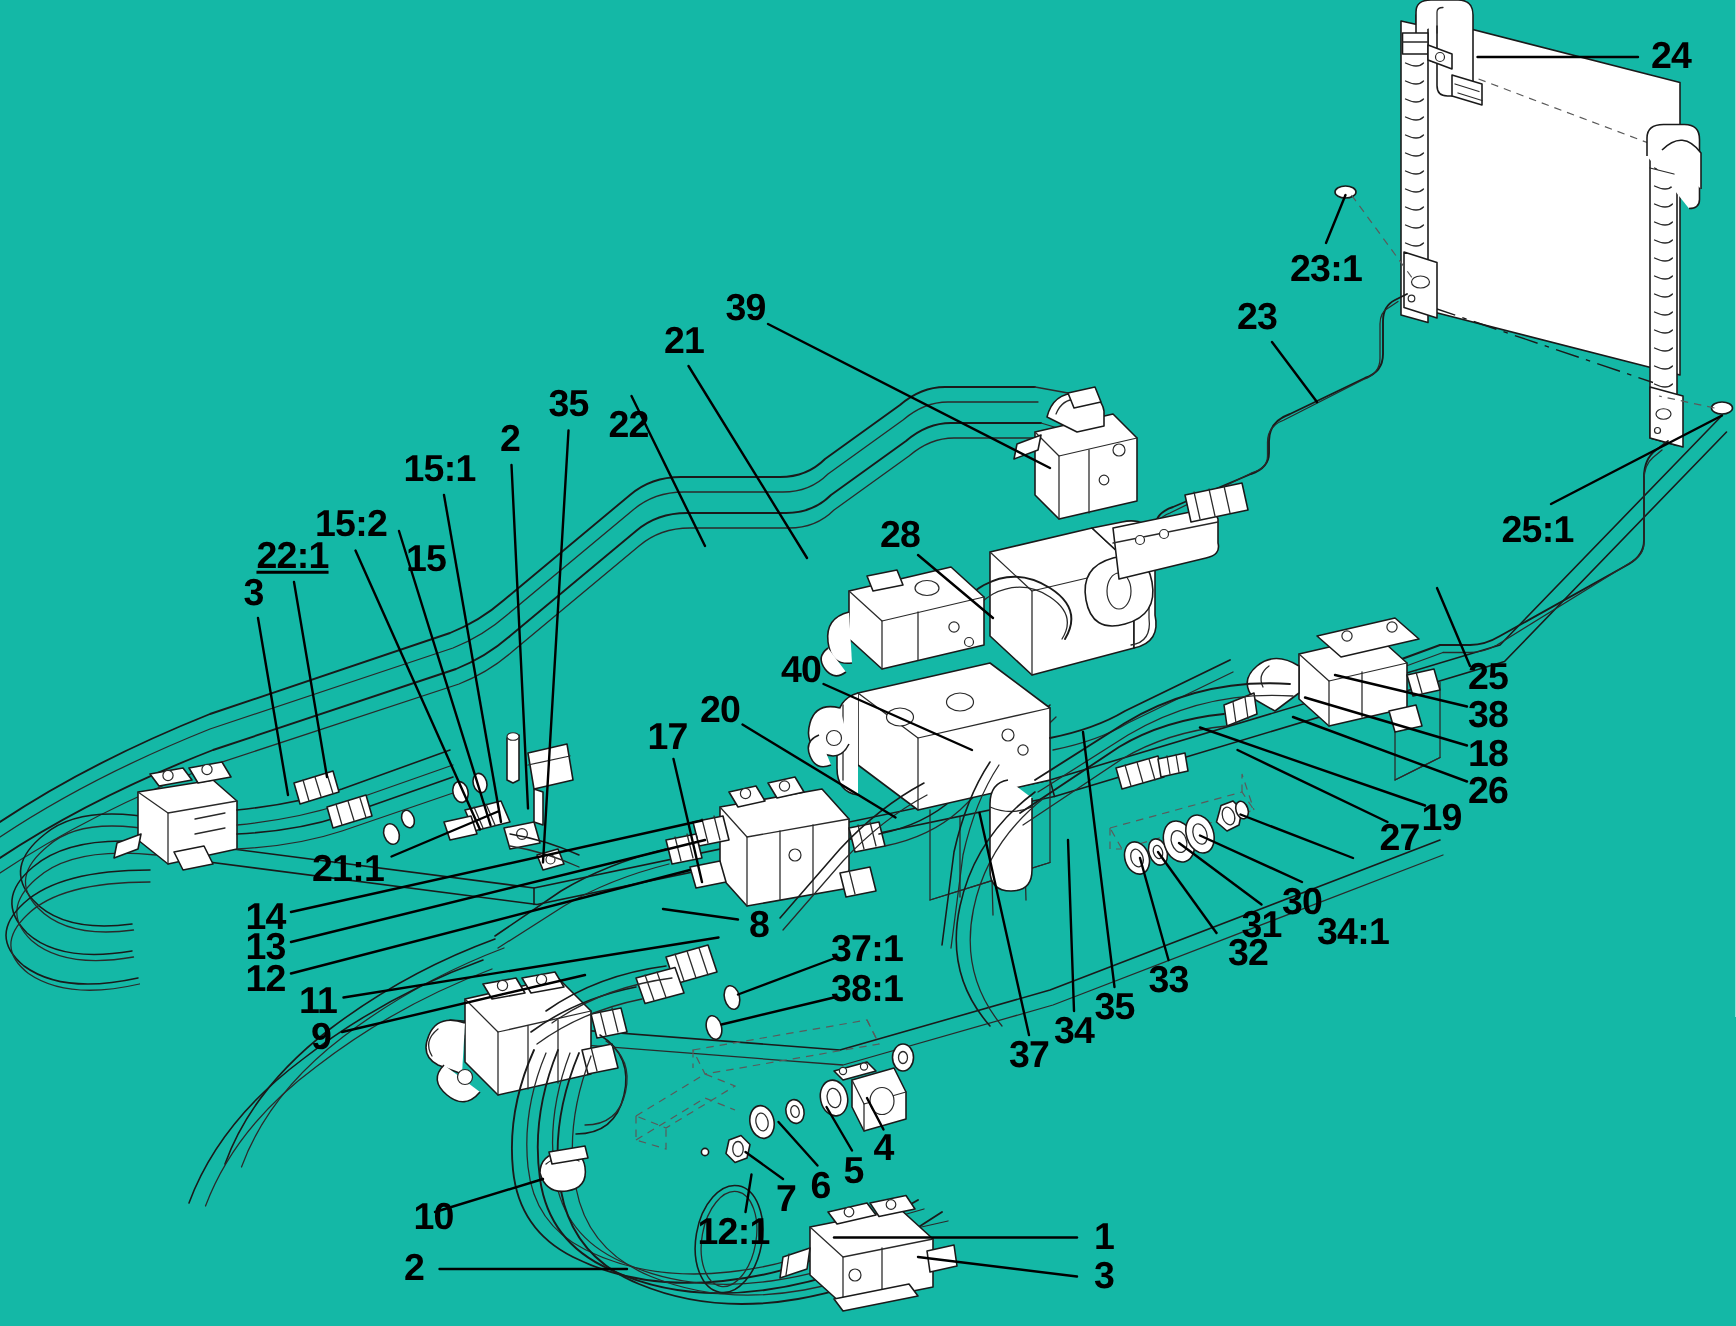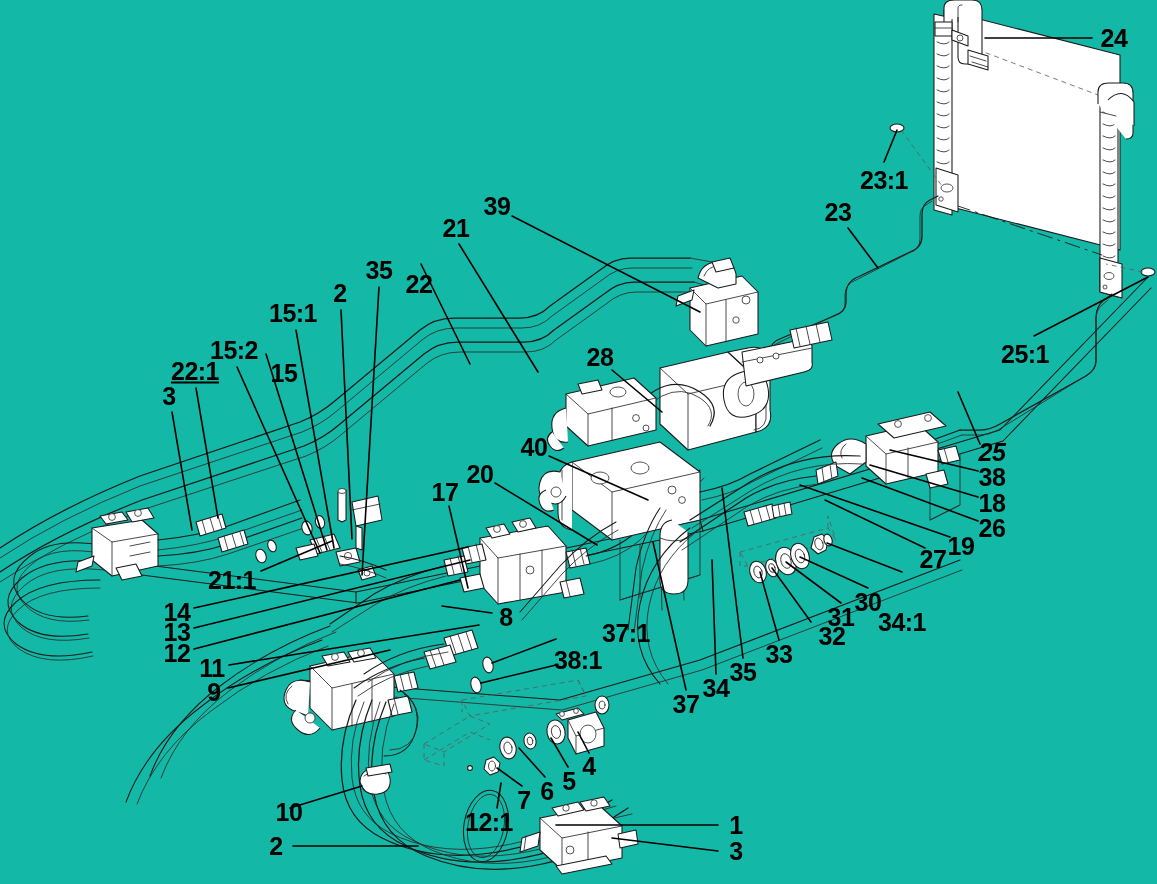--- a/index.html
+++ b/index.html
@@ -619,21 +619,21 @@
       <div class="callout" style="left: 534px; top: 447px;">40</div>
       <div class="callout" style="left: 480px; top: 474px;">20</div>
       <div class="callout" style="left: 445px; top: 492px;">17</div>
       <div class="callout" style="left: 506px; top: 617px;">8</div>
       <div class="callout" style="left: 232px; top: 580px;">21:1</div>
       <div class="callout" style="left: 177px; top: 612px;">14</div>
       <div class="callout" style="left: 177px; top: 632px;">13</div>
       <div class="callout" style="left: 177px; top: 653px;">12</div>
       <div class="callout" style="left: 212px; top: 668px;">11</div>
       <div class="callout" style="left: 214px; top: 692px;">9</div>
-      <div class="callout" style="left: 578px; top: 633px; margin-left: 48px;">37:1</div>
+      <div class="callout" style="left: 578px; top: 633px;">37:1</div>
       <div class="callout" style="left: 578px; top: 660px;">38:1</div>
       <div class="callout" style="left: 524px; top: 800px;">7</div>
       <div class="callout" style="left: 547px; top: 791px;">6</div>
       <div class="callout" style="left: 569px; top: 781px;">5</div>
       <div class="callout" style="left: 589px; top: 766px;">4</div>
       <div class="callout" style="left: 475px; top: 822px; padding-left: 28px;">12:1</div>
       <div class="callout" style="left: 289px; top: 812px;">10</div>
       <div class="callout" style="left: 276px; top: 846px;">2</div>
       <div class="callout" style="left: 736px; top: 825px;">1</div>
       <div class="callout" style="left: 736px; top: 851px;">3</div>
@@ -643,16 +643,16 @@
       <div class="callout" style="left: 779px; top: 654px;">33</div>
       <div class="callout" style="left: 832px; top: 636px;">32</div>
       <div class="callout" style="left: 841px; top: 617px;">31</div>
       <div class="callout" style="left: 868px; top: 602px;">30</div>
       <div class="callout" style="left: 902px; top: 586px; margin-top: 36px;">34:1</div>
       <div class="callout" style="left: 933px; top: 559px;">27</div>
       <div class="callout" style="left: 961px; top: 546px;">19</div>
       <div class="callout" style="left: 992px; top: 528px;">26</div>
       <div class="callout" style="left: 992px; top: 503px;">18</div>
       <div class="callout" style="left: 992px; top: 477px;">38</div>
-      <div class="callout" style="left: 992px; top: 452px; font-style: italic;">25</div>
+      <div class="callout" style="left: 992px; top: 452px;">25</div>
     </div>
 
 </div>
 
 </body></html>

